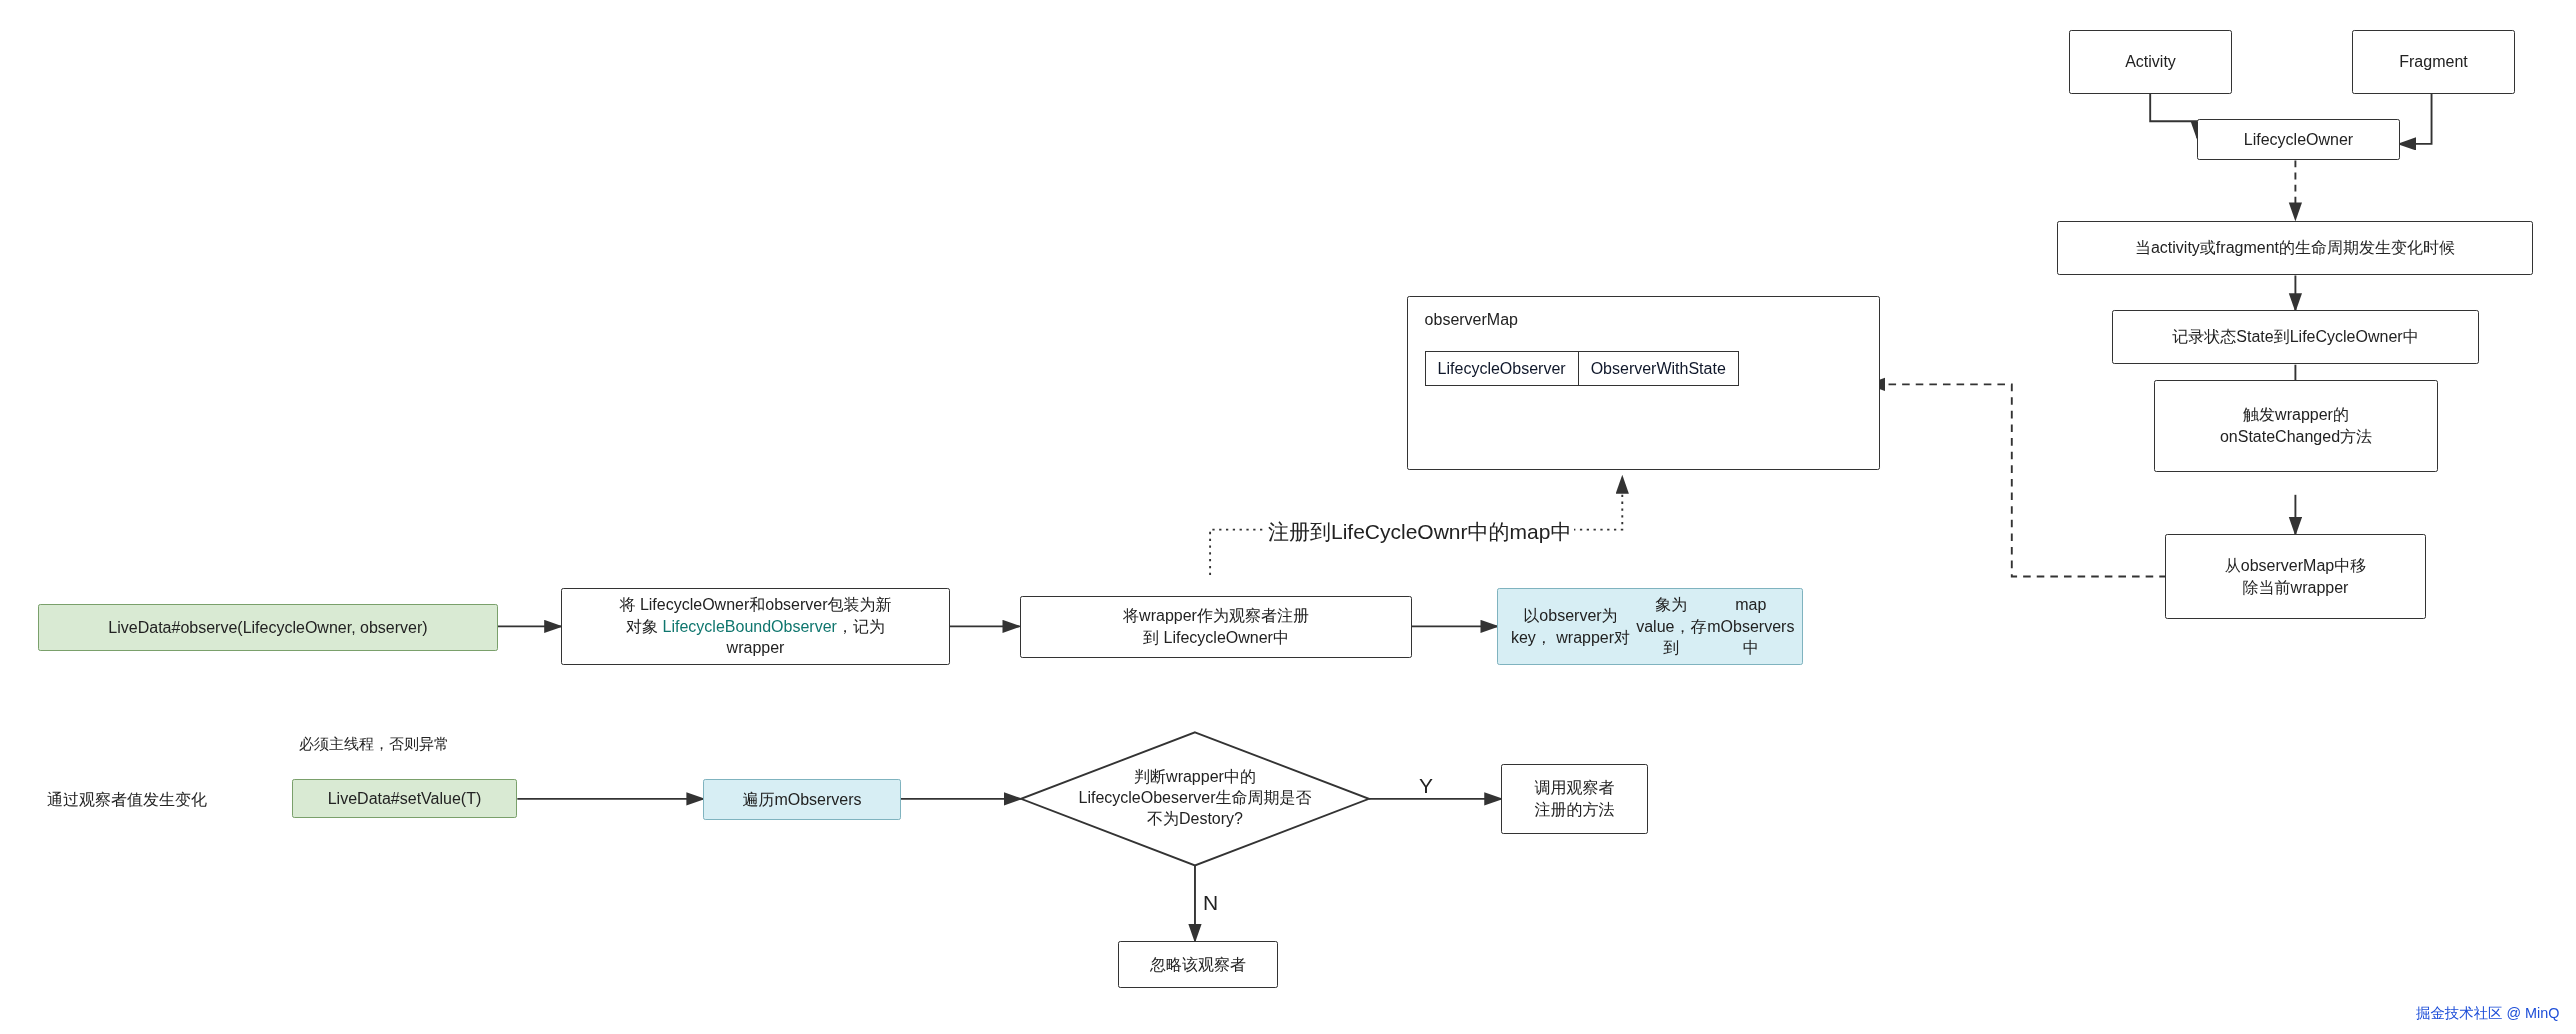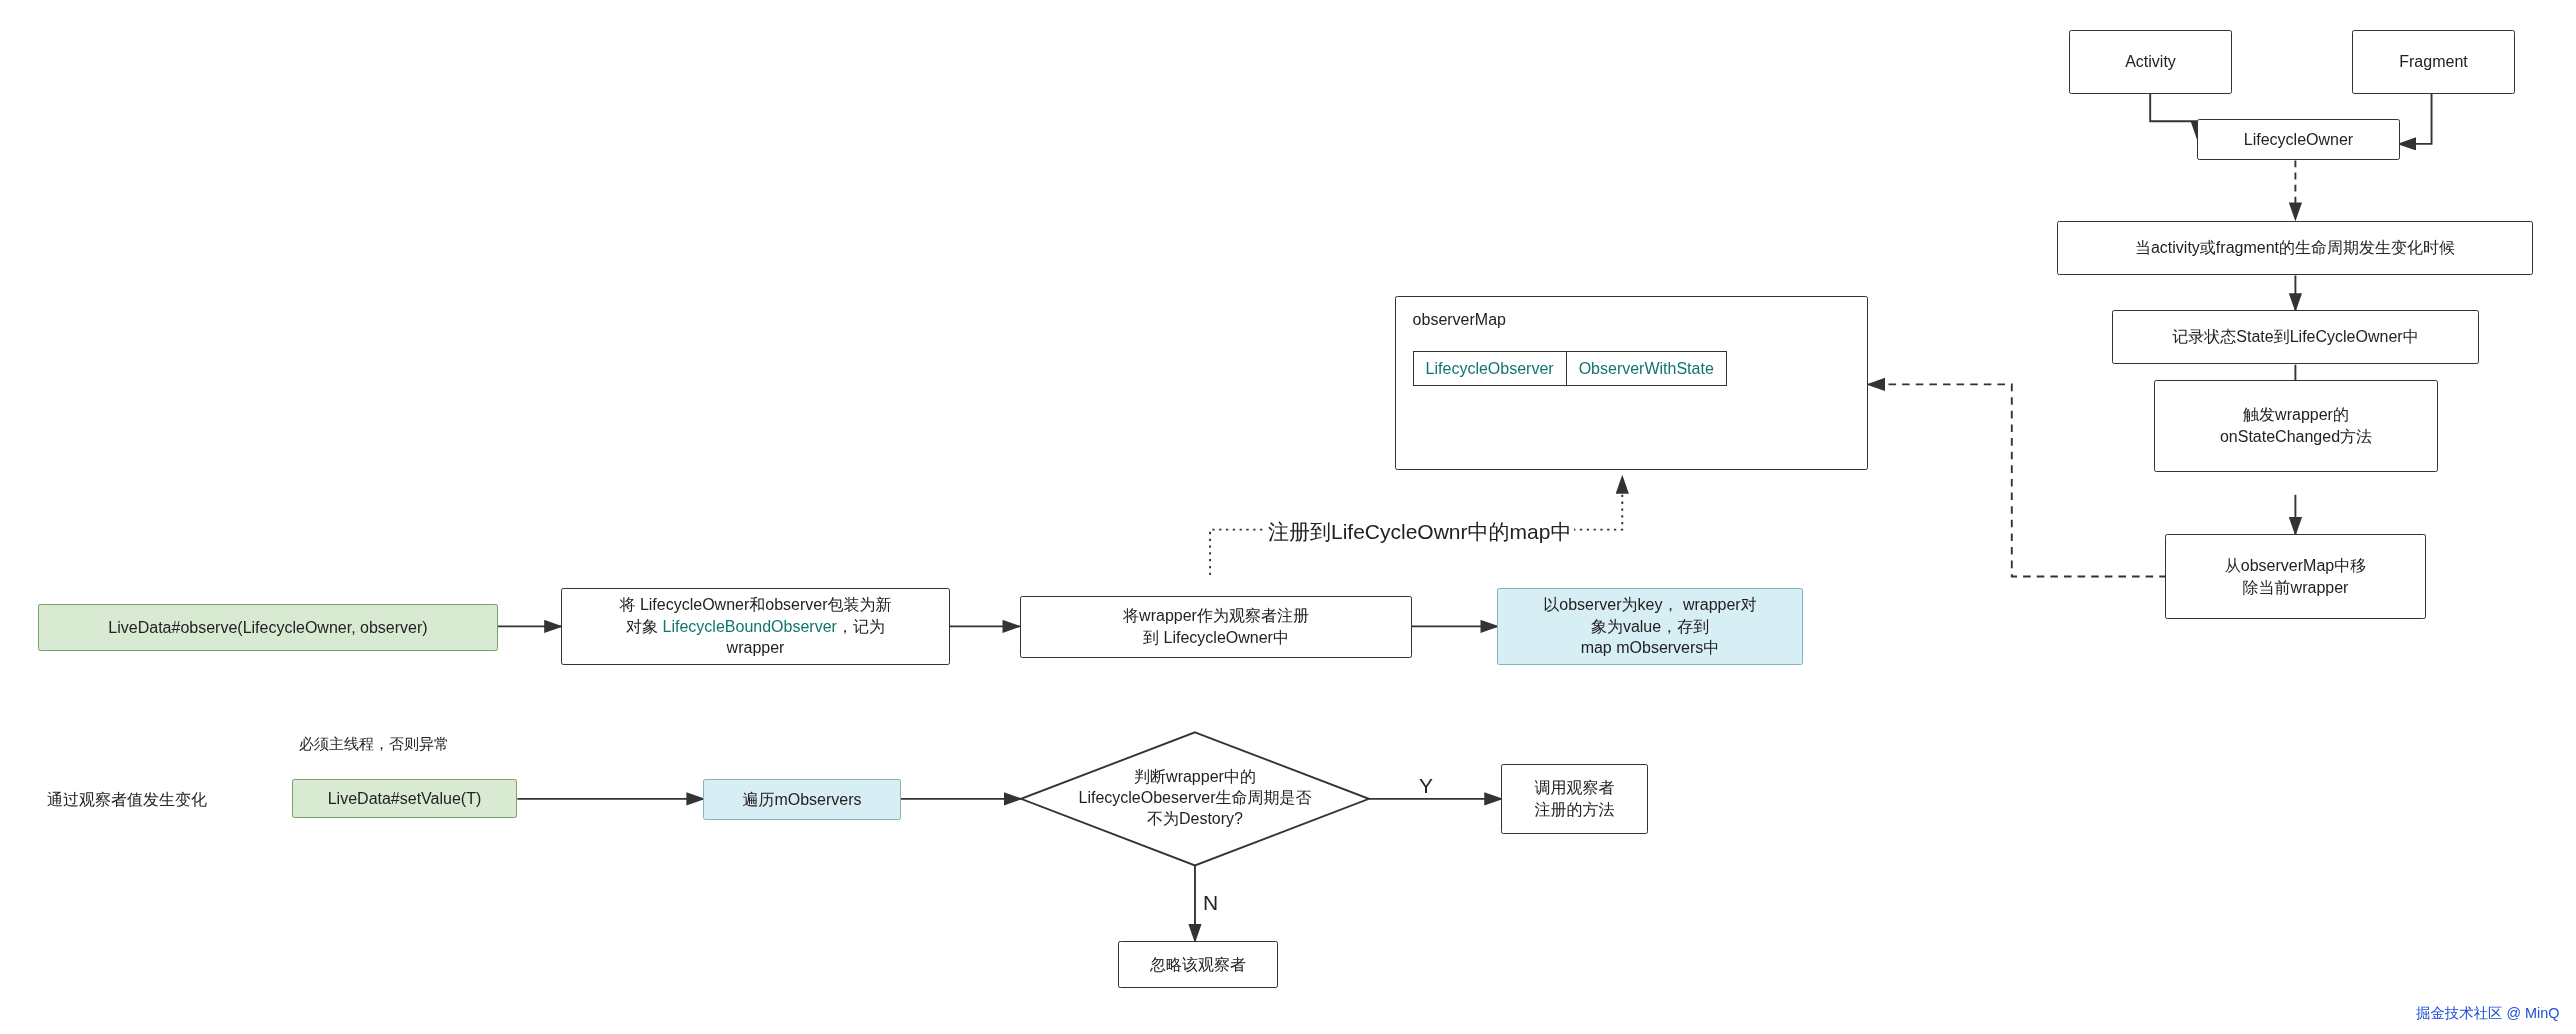--- a/index.html
+++ b/index.html
@@ -73,40 +73,41 @@
     font-size: 16px;
     color: #222222;
     line-height: 1.3;
   }
   .map-container {
     position: absolute;
     box-sizing: border-box;
     border: 1.5px solid #333333;
     background: #ffffff;
     border-radius: 2.3px;
+    margin-left: 12px;
   }
   .map-title {
     position: absolute;
     left: 16.6px;
     top: 13.6px;
     font-size: 16px;
     color: #222222;
   }
   .map-cells {
     position: absolute;
     left: 16.6px;
     top: 54px;
     display: flex;
   }
   .map-cell {
     box-sizing: border-box;
     border: 1.5px solid #333333;
     background: #ffffff;
     font-size: 16px;
-    color: #0f766e;
+    color: #0f172a;
     padding: 7.6px 12px;
     display: flex;
     align-items: center;
     justify-content: center;
     white-space: nowrap;
   }
   .map-cell + .map-cell {
     border-left: none;
   }
   .highlight-red {
@@ -225,21 +226,21 @@
       <span>对象 </span><span class="highlight-red">LifecycleBoundObserver</span><span>，记为</span>
     </span>
     <span>wrapper</span>
   </div>
 
   <div class="node" style="left:1020px; top:596px; width:392px; height:62px; flex-direction:column;">
     <span>将wrapper作为观察者注册</span>
     <span>到 LifecycleOwner中</span>
   </div>
 
-  <div class="node cyan" style="left:1497px; top:588px; width:306px; height:77px; flex-direction:column;">
+  <div class="node cyan" style="left:1497px; top:588px; width:306px; height:77px; flex-direction:row;">
     <span>以observer为key，  wrapper对</span>
     <span>象为value，存到</span>
     <span>map mObservers中</span>
   </div>
 
   <div class="edge-label" style="left:1265px; top:518px;">注册到LifeCycleOwnr中的map中</div>
 
   <div class="label" style="left:47px; top:790px;">通过观察者值发生变化</div>
 
   <div class="label small" style="left:299px; top:735px;">必须主线程，否则异常</div>

